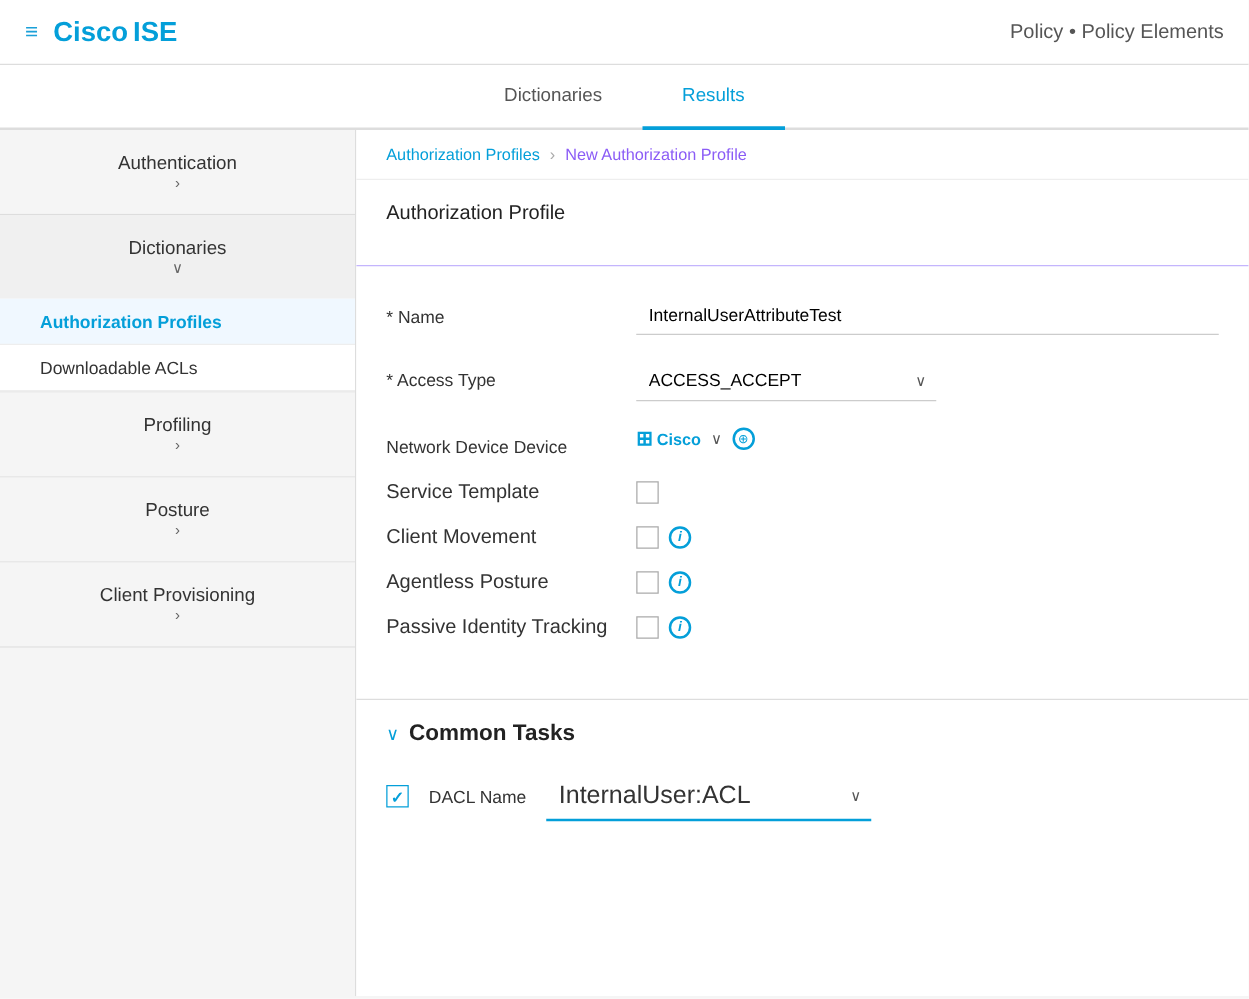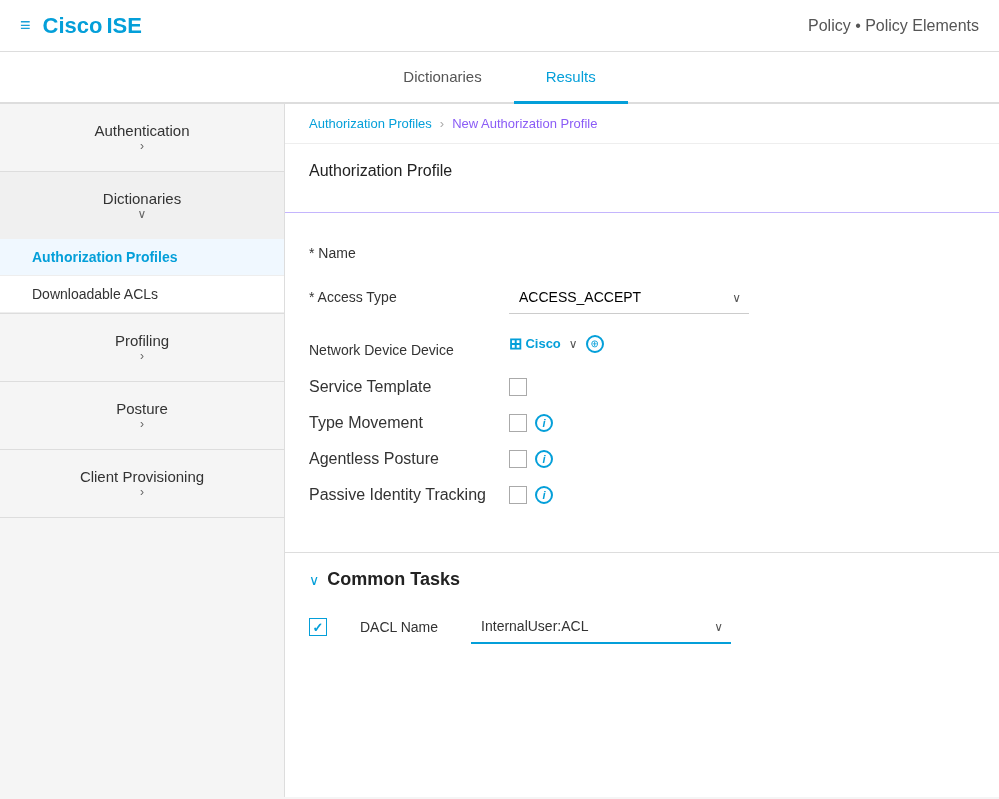--- a/index.html
+++ b/index.html
@@ -266,21 +266,21 @@
     }
     .common-tasks-title {
       font-size: 18px;
       font-weight: 700;
       color: #222;
     }
 
     .dacl-row {
       display: flex;
       align-items: center;
-      gap: 33px;
+      gap: 16px;
     }
     .dacl-checkbox {
       width: 18px;
       height: 18px;
       border: 1px solid #049fd9;
       background: #fff;
       cursor: pointer;
       display: flex;
       align-items: center;
       justify-content: center;
@@ -301,21 +301,21 @@
       position: relative;
       display: inline-flex;
       align-items: center;
       min-width: 260px;
     }
     .dacl-select {
       width: 100%;
       padding: 8px 32px 8px 10px;
       border: none;
       border-bottom: 2px solid #049fd9;
-      font-size: 14px;
+      font-size: 20px;
       appearance: none;
       background: transparent;
       cursor: pointer;
       outline: none;
       color: #333;
     }
     .dacl-select-chevron {
       position: absolute;
       right: 8px;
       pointer-events: none;
@@ -398,20 +398,23 @@
       <span class="breadcrumb-sep">›</span>
       <span class="breadcrumb-current">New Authorization Profile</span>
     </div>
 
     <div class="page-title">Authorization Profile</div>
 
     <div class="form-section">
 
       <div class="form-row">
         <div class="form-label">* Name</div>
+        <div class="form-field">
+          <input class="form-input" type="text" value="InternalUserAttributeTest" style="">
+        </div>
       </div>
 
 
       <div class="form-row">
         <div class="form-label">* Access Type</div>
         <div class="form-field">
           <div class="form-select-wrapper">
             <select class="form-select">
               <option value="ACCESS_ACCEPT" selected="">ACCESS_ACCEPT</option>
               <option value="ACCESS_REJECT">ACCESS_REJECT</option>
@@ -436,21 +439,21 @@
       </div>
 
       <div class="checkbox-row">
         <div class="checkbox-label-col">Service Template</div>
         <div class="checkbox-field">
           <div class="checkbox-box"></div>
         </div>
       </div>
 
       <div class="checkbox-row">
-        <div class="checkbox-label-col">Type Movement</div>
+        <div class="checkbox-label-col">Client Movement</div>
         <div class="checkbox-field">
           <div class="checkbox-box"></div>
           <div class="info-icon">i</div>
         </div>
       </div>
 
       <div class="checkbox-row">
         <div class="checkbox-label-col">Agentless Posture</div>
         <div class="checkbox-field">
           <div class="checkbox-box"></div>

